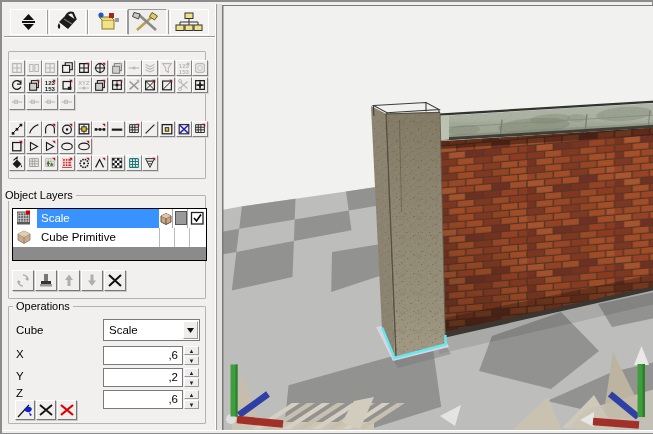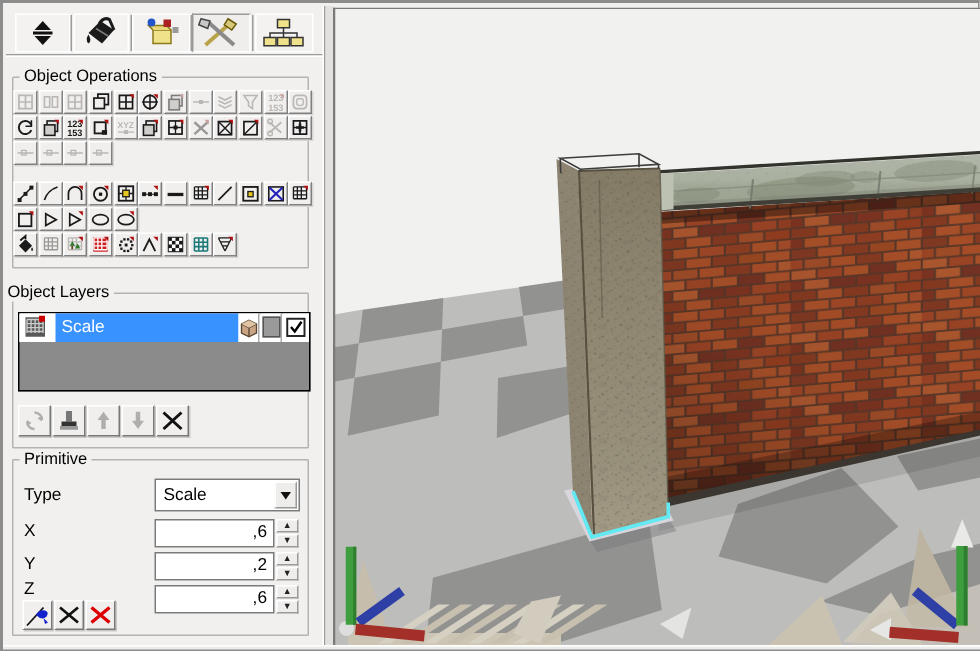--- a/index.html
+++ b/index.html
@@ -55,21 +55,20 @@
         <path d="M18,8.5 V12 M9,15 V12 H27 V15 M18,12 V15" stroke="#333" fill="none"></path>
       </svg></div>
  <div class="sep" style="left:45px"></div>
     <div class="sep" style="left:85px"></div>
     <div class="sep" style="left:125px"></div>
     <div class="sep" style="left:166px"></div>
  <div style="position:absolute;left:2px;top:34px;width:212px;height:1px;background:#9b9b9b"></div>
  <div style="position:absolute;left:2px;top:35px;width:212px;height:1px;background:#fff"></div>
 
  <div class="gb" style="left:6px;top:49px;width:198px;height:128px"></div>
- <div class="gl" style="left:11px;top:43px">Object Operations</div>
 <div class="bt" style="left:7px;top:58px">
       <svg width="14" height="14" viewBox="0 0 16 16">
         <path d="M3,3 H13 V13 H3 Z M3,8 H13 M8,3 V13" stroke="#b9b6b3" fill="none" stroke-width="1.3"></path>
       </svg>
     </div>
 <div class="bt" style="left:24px;top:58px">
       <svg width="14" height="14" viewBox="0 0 16 16">
         <rect x="3" y="4" width="4" height="8" fill="none" stroke="#b9b6b3" stroke-width="1.2"></rect>
         <rect x="9" y="4" width="4" height="8" fill="none" stroke="#b9b6b3" stroke-width="1.2"></rect>
       </svg>
@@ -435,20 +434,31 @@
             <path d="M2,7 L7,4.5 L12,7 L7,9.5 Z" fill="#e0c4a4"></path>
           </svg></div>
      <div style="position:absolute;left:161px;top:0;width:14px;height:19px;background:#fff;border-right:1px solid #aaa">
           <div style="position:absolute;left:1px;top:2px;width:12px;height:14px;background:#9a9a9a;border:1px solid #555"></div>
         </div>
      <div style="position:absolute;left:176px;top:0;width:17px;height:19px;background:#fff"><svg width="17" height="19" viewBox="0 0 17 19">
             <rect x="2.5" y="3.5" width="11.5" height="11.5" fill="#fff" stroke="#222" stroke-width="1.3"></rect>
             <path d="M5,9 L7.5,12 L12,5.5" fill="none" stroke="#000" stroke-width="1.6"></path>
           </svg></div>
    </div>
+   <div style="position:absolute;left:0;top:19px;width:193px;height:19px;background:#fff">
+     <div style="position:absolute;left:0;top:0;width:24px;height:19px"><svg width="24" height="19" viewBox="0 0 24 19">
+            <path d="M5,6 L11,3 L17,6 L17,12 L11,15.5 L5,12 Z" fill="#c9ab8b" stroke="#8a7a62" stroke-width="0.8"></path>
+            <path d="M5,6 L11,9 L17,6 M11,9 V15.5" fill="none" stroke="#8a7a62" stroke-width="0.8"></path>
+            <path d="M5,6 L11,3 L17,6 L11,9 Z" fill="#e4cfb2"></path>
+          </svg></div>
+     <div style="position:absolute;left:24px;top:0;color:#000;font-size:11.5px;line-height:19px;padding-left:4px">Cube Primitive</div>
+     <div style="position:absolute;left:146px;top:0;width:1px;height:19px;background:#bbb"></div>
+     <div style="position:absolute;left:161px;top:0;width:1px;height:19px;background:#bbb"></div>
+     <div style="position:absolute;left:176px;top:0;width:1px;height:19px;background:#bbb"></div>
+   </div>
  </div>
  <div class="lbtn" style="left:10px;top:268px"><svg width="20" height="19" viewBox="0 0 20 19">
         <path d="M10,4 a5,5 0 0 1 5,5 M10,15 a5,5 0 0 1 -5,-5" fill="none" stroke="#b0aeac" stroke-width="1.6"></path>
         <path d="M15,6 l0,4 -3,-2 Z" fill="#b0aeac"></path>
         <path d="M5,13 l0,-4 3,2 Z" fill="#b0aeac"></path>
       </svg></div>
  <div class="lbtn" style="left:33px;top:268px"><svg width="20" height="19" viewBox="0 0 20 19">
         <rect x="8" y="3" width="4" height="7" fill="#777"></rect>
         <rect x="5" y="10" width="10" height="3" fill="#333"></rect>
         <rect x="4" y="13" width="12" height="2.5" fill="#999"></rect>
@@ -457,22 +467,22 @@
         <path d="M10,3.5 L14,9 H11.5 V15 H8.5 V9 H6 Z" fill="#b0aeac"></path>
       </svg></div>
  <div class="lbtn" style="left:79px;top:268px"><svg width="20" height="19" viewBox="0 0 20 19">
         <path d="M10,15 L14,9.5 H11.5 V3.5 H8.5 V9.5 H6 Z" fill="#b0aeac"></path>
       </svg></div>
  <div class="lbtn" style="left:102px;top:268px"><svg width="20" height="19" viewBox="0 0 20 19">
         <path d="M4,4 L16,15 M16,4 L4,15" stroke="#111" stroke-width="2"></path>
       </svg></div>
 
  <div class="gb" style="left:6px;top:304px;width:198px;height:118px"></div>
- <div class="gl" style="left:11px;top:298px">Primitive</div>
- <div class="lbl" style="left:14px;top:322px">Type</div>
+ <div class="gl" style="left:11px;top:298px">Operations</div>
+ <div class="lbl" style="left:14px;top:322px">Cube</div>
  <div class="fld" style="left:101px;top:317px;width:97px;height:22px;line-height:20px;padding-left:5px">Scale</div>
  <div style="position:absolute;left:181px;top:319px;width:15px;height:18px;background:#efedec;border:1px solid #9a9a9a;border-top-color:#fff;border-left-color:#fff"><svg width="13" height="16" viewBox="0 0 13 16">
         <path d="M3,6 H10 L6.5,11 Z" fill="#111"></path>
       </svg></div>
  <div class="lbl" style="left:14px;top:346px">X</div>
  <div class="fld" style="left:101px;top:344px;width:80px;height:19px;line-height:17px;text-align:right;padding-right:4px">,6</div>
  <div class="spin" style="left:182px;top:344px">▲</div>
     <div class="spin" style="left:182px;top:354px">▼</div>
  <div class="lbl" style="left:14px;top:368px">Y</div>
  <div class="fld" style="left:101px;top:366px;width:80px;height:19px;line-height:17px;text-align:right;padding-right:4px">,2</div>

